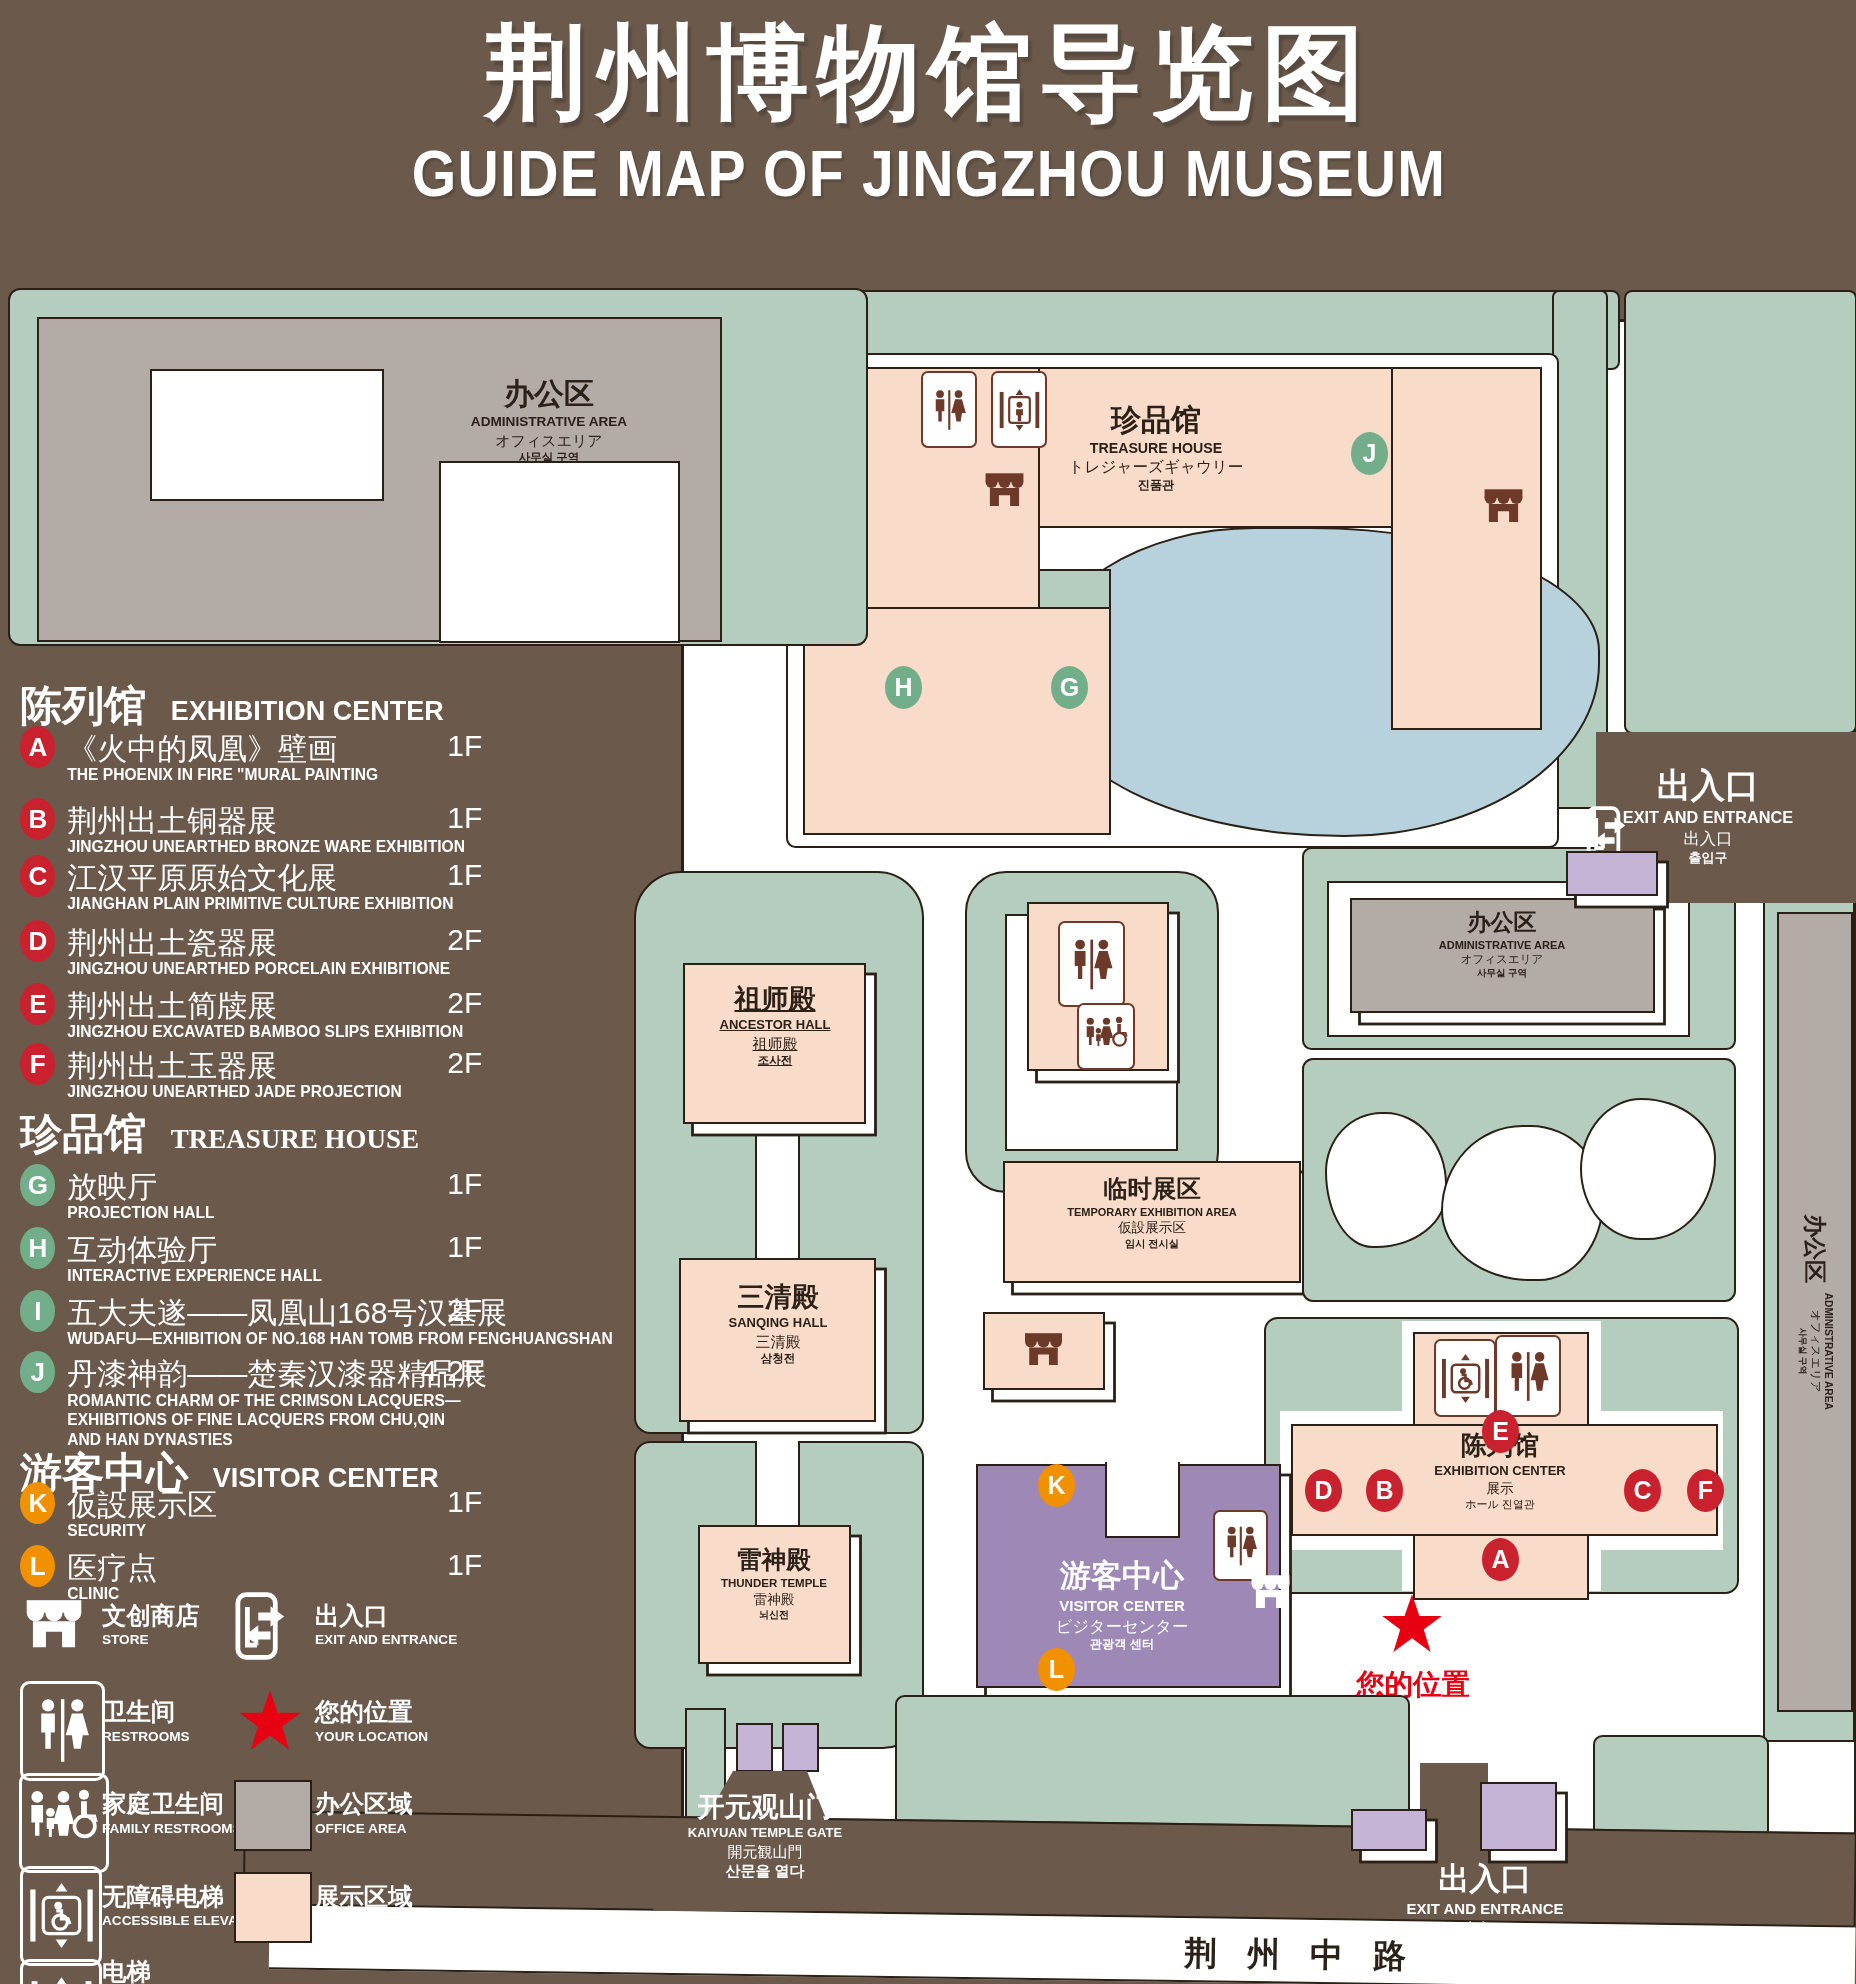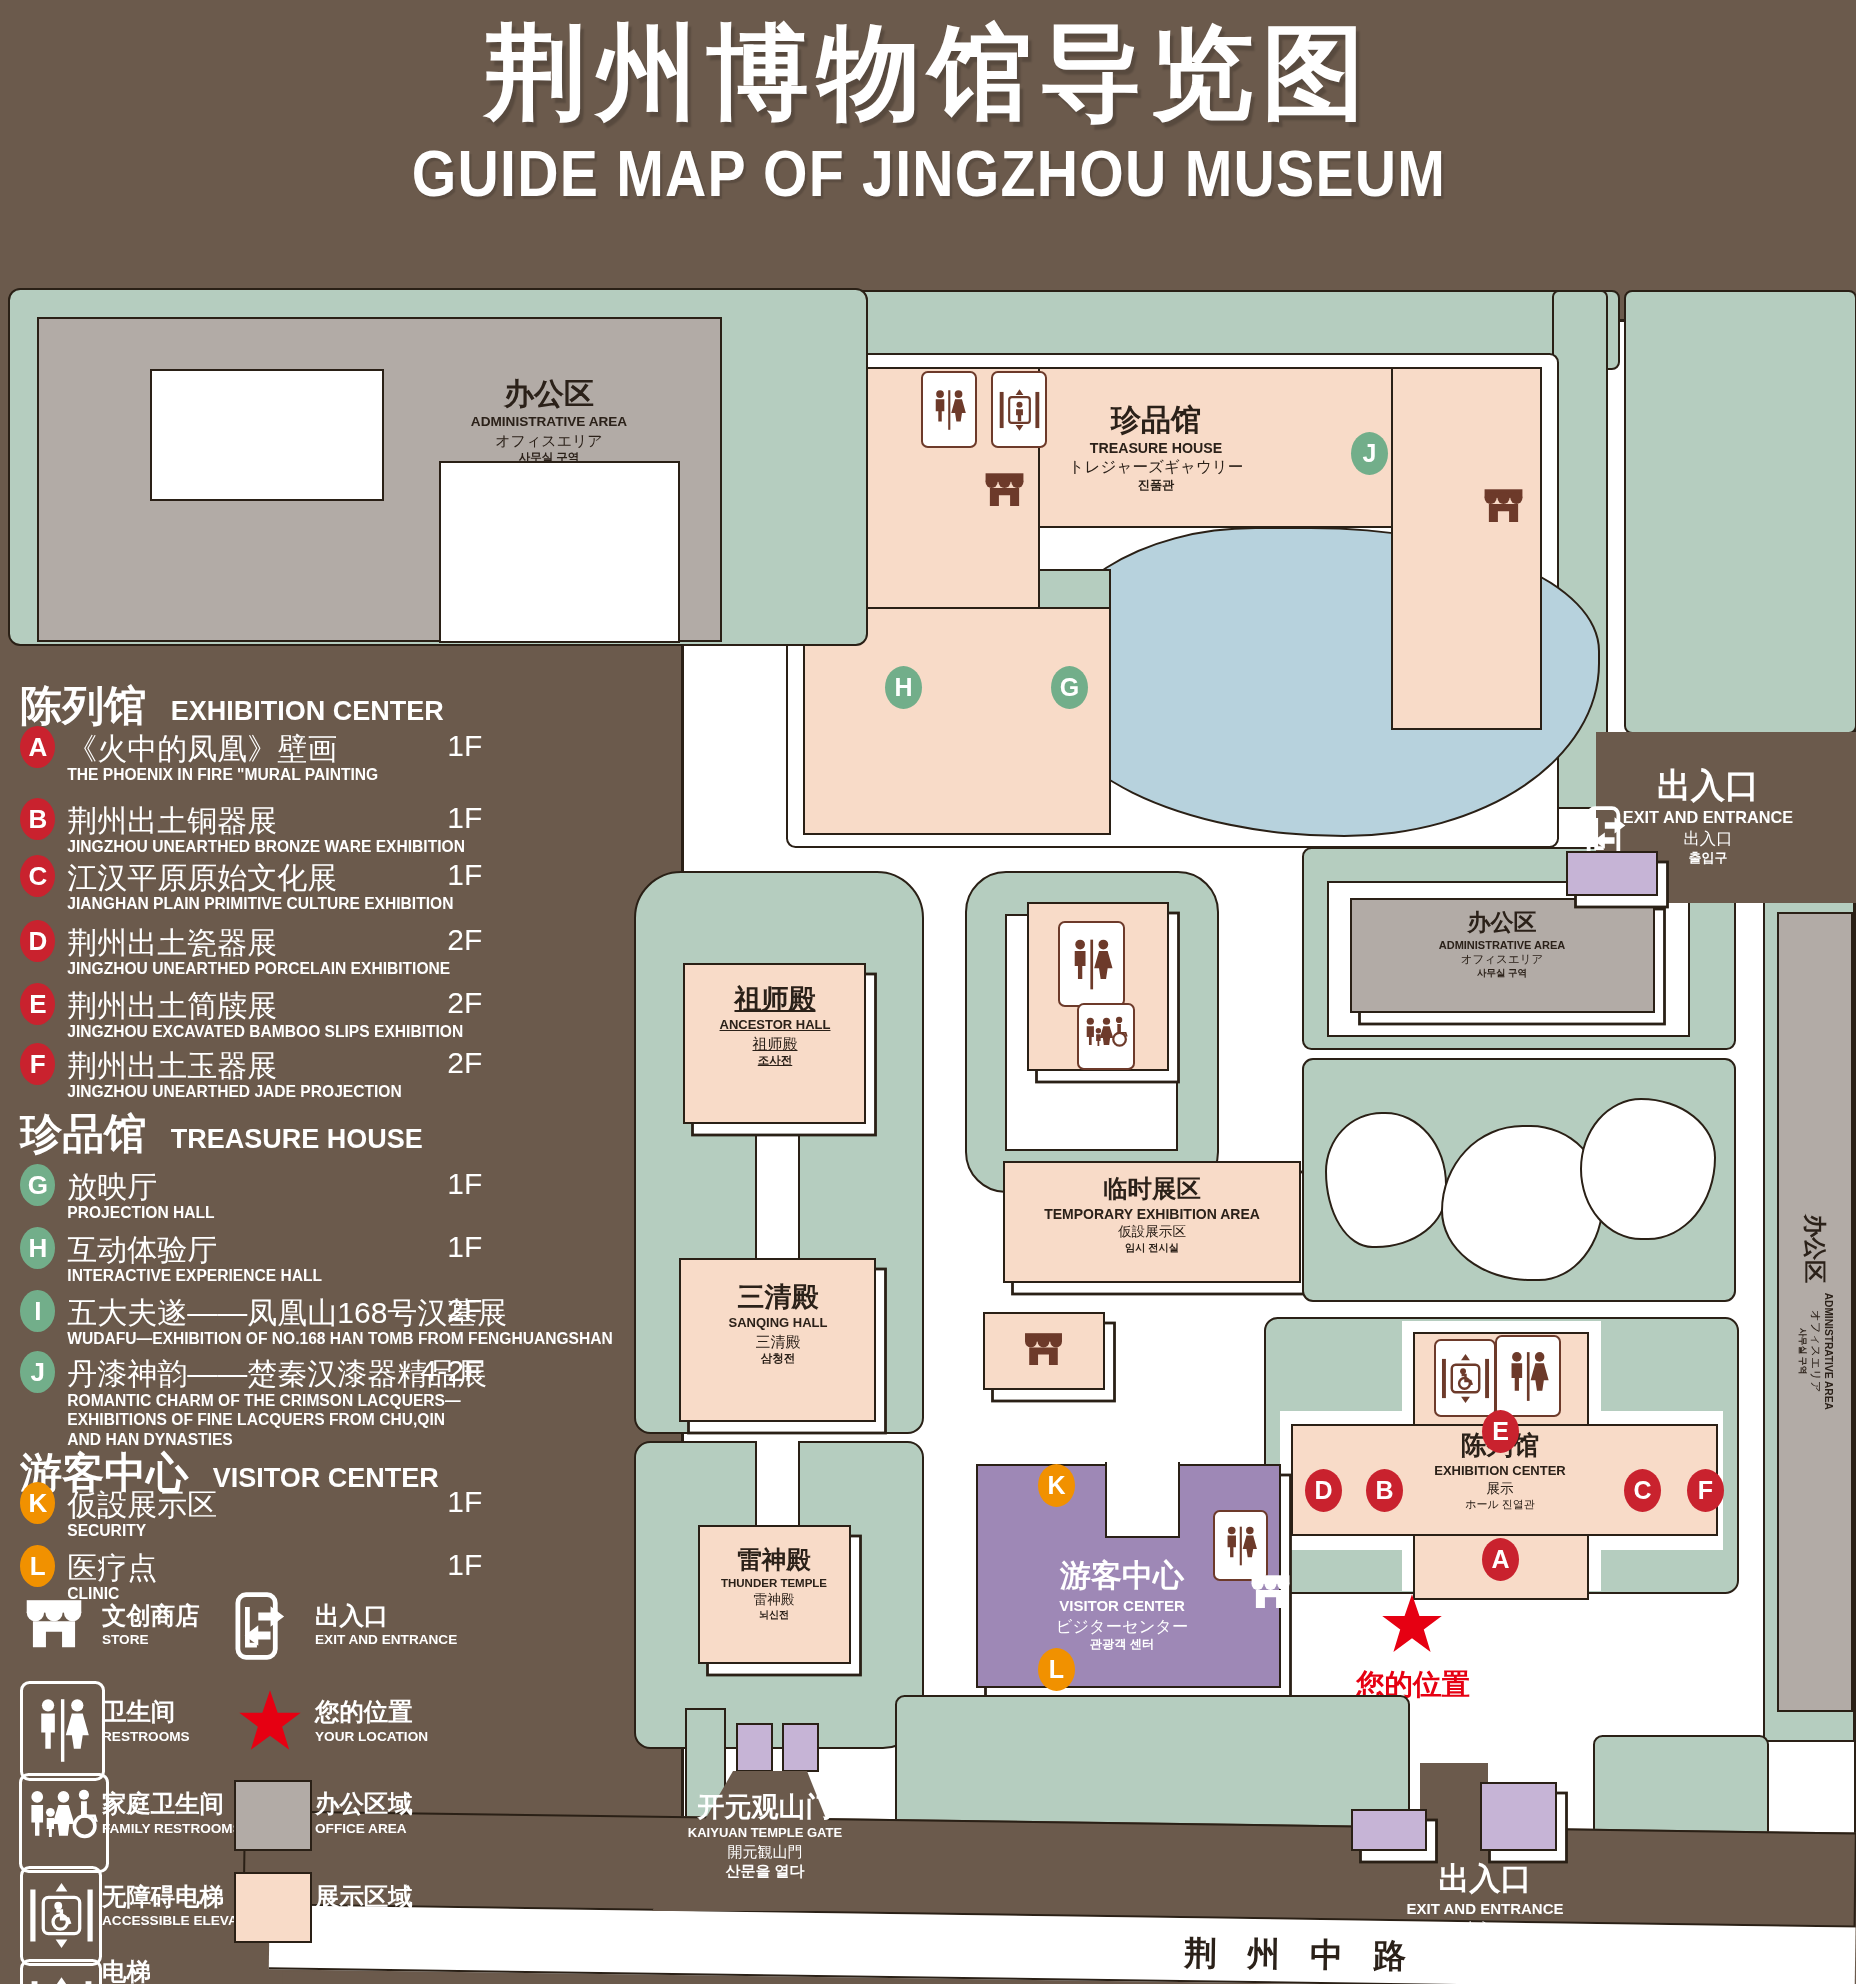--- a/index.html
+++ b/index.html
@@ -195,21 +195,21 @@
       <path d="M43 26 h14 l8 26 h-7 l-2 16 h-12 l-2 -16 h-7 z"></path>
       <circle cx="78" cy="12" r="7"></circle>
       <path d="M74 21 h8 v18 h12 l3 10 h-4 l-2 -6 h-17 z"></path>
       <circle cx="79" cy="55" r="14" fill="none" stroke="currentColor" stroke-width="5"></circle>
     </svg>
 </div>
 
 <div class="abs pink outl shadow" style="left:1003px;top:1161px;width:298px;height:122px;"></div>
 <div class="bldlbl" style="left:1152px;top:1173px;">
   <div style="font-size:24.4px;">临时展区</div>
-  <div style="font-size:14px;">TEMPORARY EXHIBITION AREA</div>
+  <div style="font-size:11px;">TEMPORARY EXHIBITION AREA</div>
   <div style="font-size:13.6px;font-weight:normal;">仮設展示区</div>
   <div style="font-size:10.2px;">임시 전시실</div>
 </div>
 <div class="abs pink outl shadow" style="left:983px;top:1312px;width:122px;height:78px;"></div>
 <div class="iconbox" style="left:1020px;top:1329px;width:47px;height:42px;color:var(--icon);">
   <svg viewBox="0 0 100 100" fill="currentColor">
       <rect x="6" y="10" width="88" height="20"></rect>
       <circle cx="20" cy="30" r="14"></circle>
       <circle cx="50" cy="30" r="14"></circle>
       <circle cx="80" cy="30" r="14"></circle>
@@ -414,21 +414,21 @@
   <span class="en">JINGZHOU EXCAVATED BAMBOO SLIPS EXHIBITION</span>
   <span class="fl">2F</span>
 </div>
 <div class="leg-item" style="top:1046px;">
   <span class="badge m-red">F</span>
   <span class="zh">荆州出土玉器展</span>
   <span class="en">JINGZHOU UNEARTHED JADE PROJECTION</span>
   <span class="fl">2F</span>
 </div>
 
-<div class="leg-sec" style="top:1106px;">
+<div class="leg-sec" style="top:1106px;font-family:Liberation Serif, serif;">
   <span class="zh">珍品馆</span><span class="en">TREASURE HOUSE</span>
 </div>
 <div class="leg-item" style="top:1167px;">
   <span class="badge m-green">G</span>
   <span class="zh">放映厅</span>
   <span class="en">PROJECTION HALL</span>
   <span class="fl">1F</span>
 </div>
 <div class="leg-item" style="top:1230px;">
   <span class="badge m-green">H</span>

